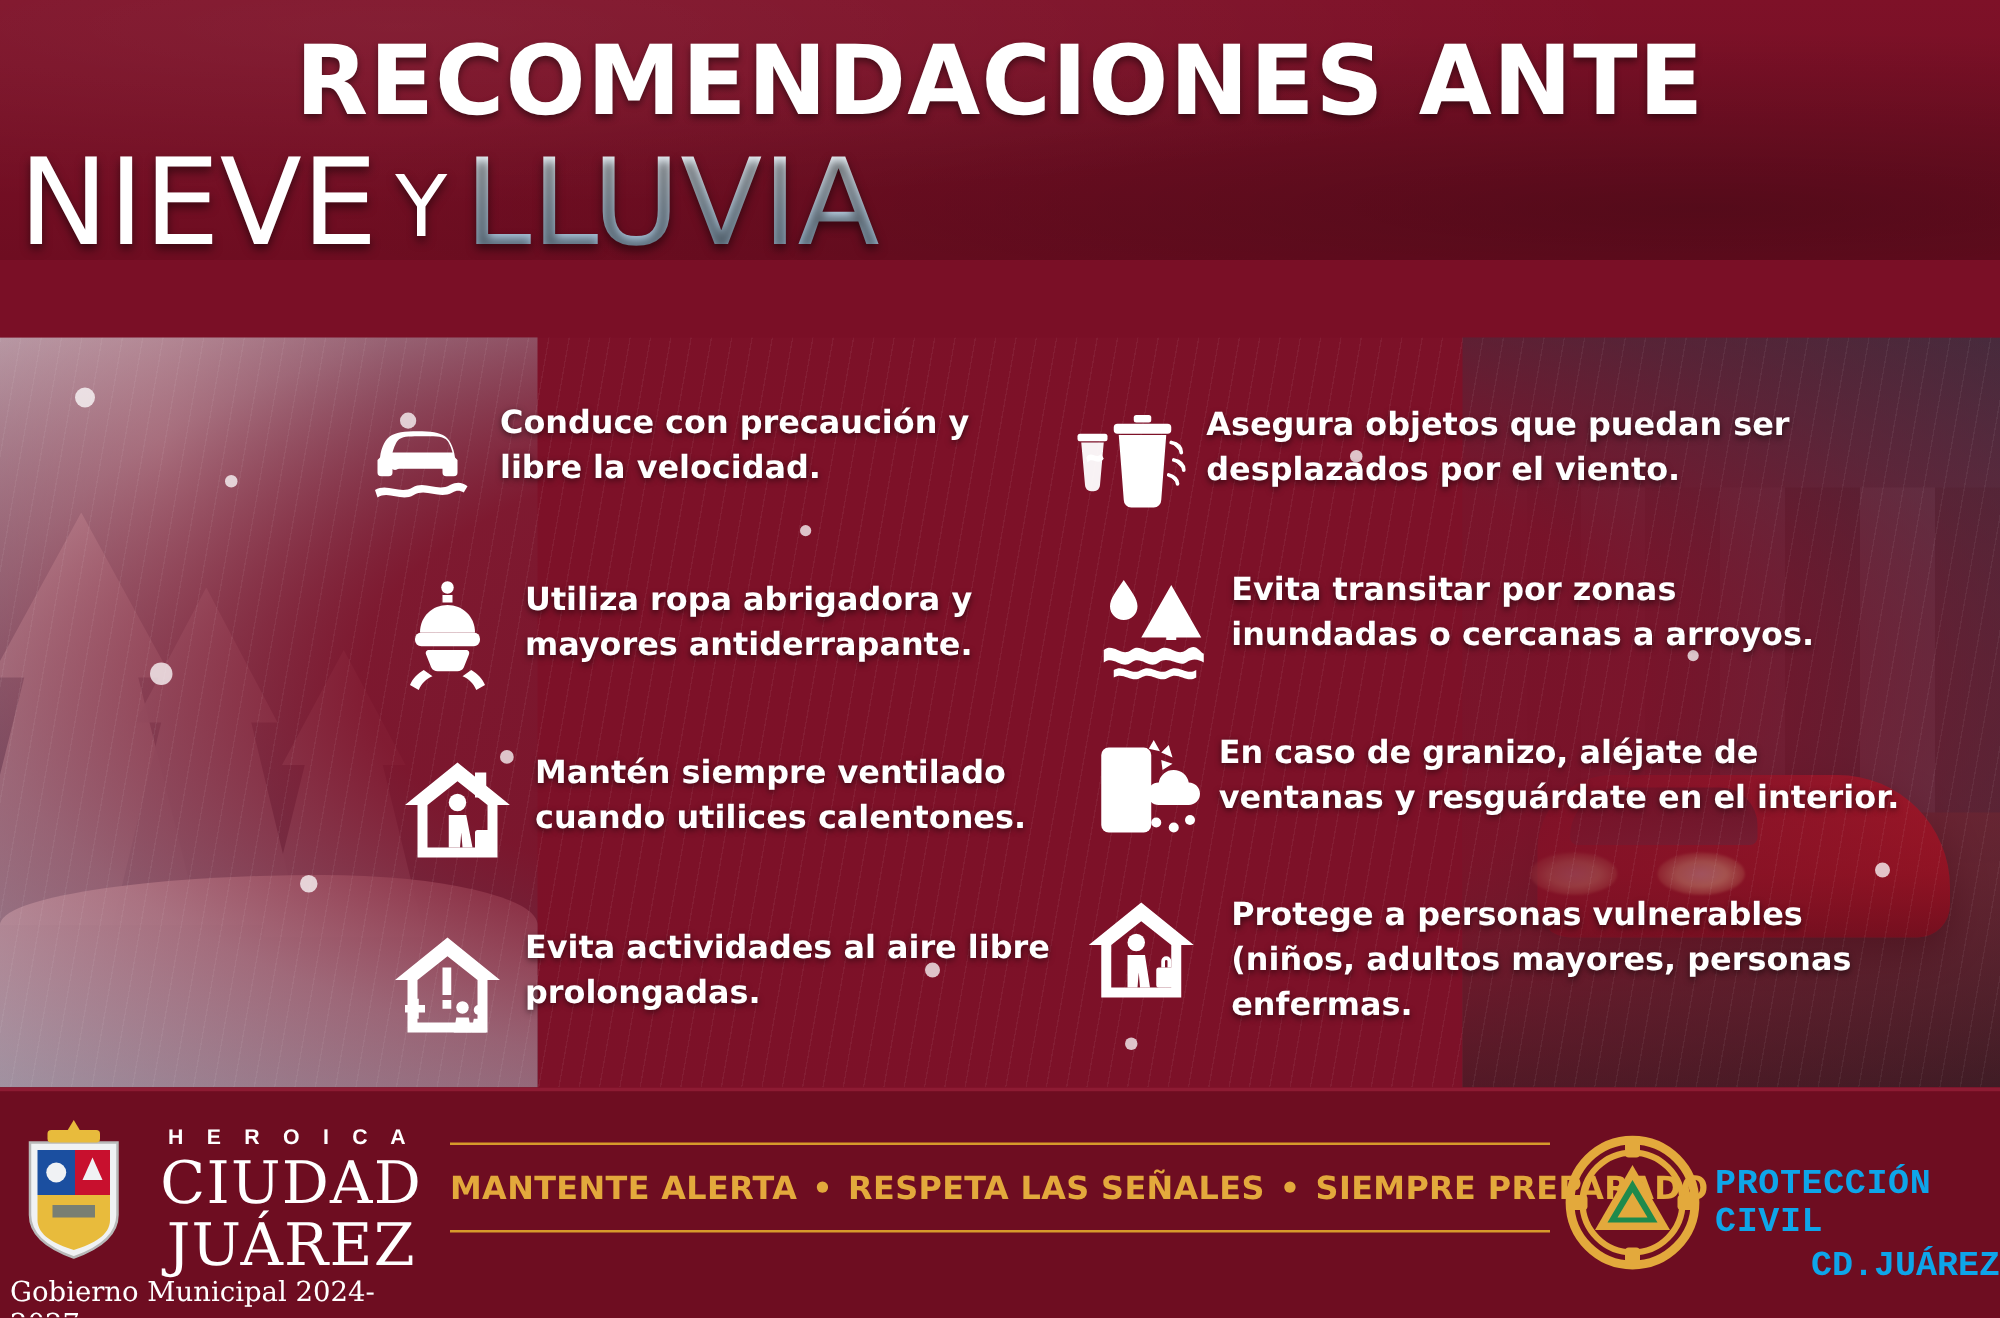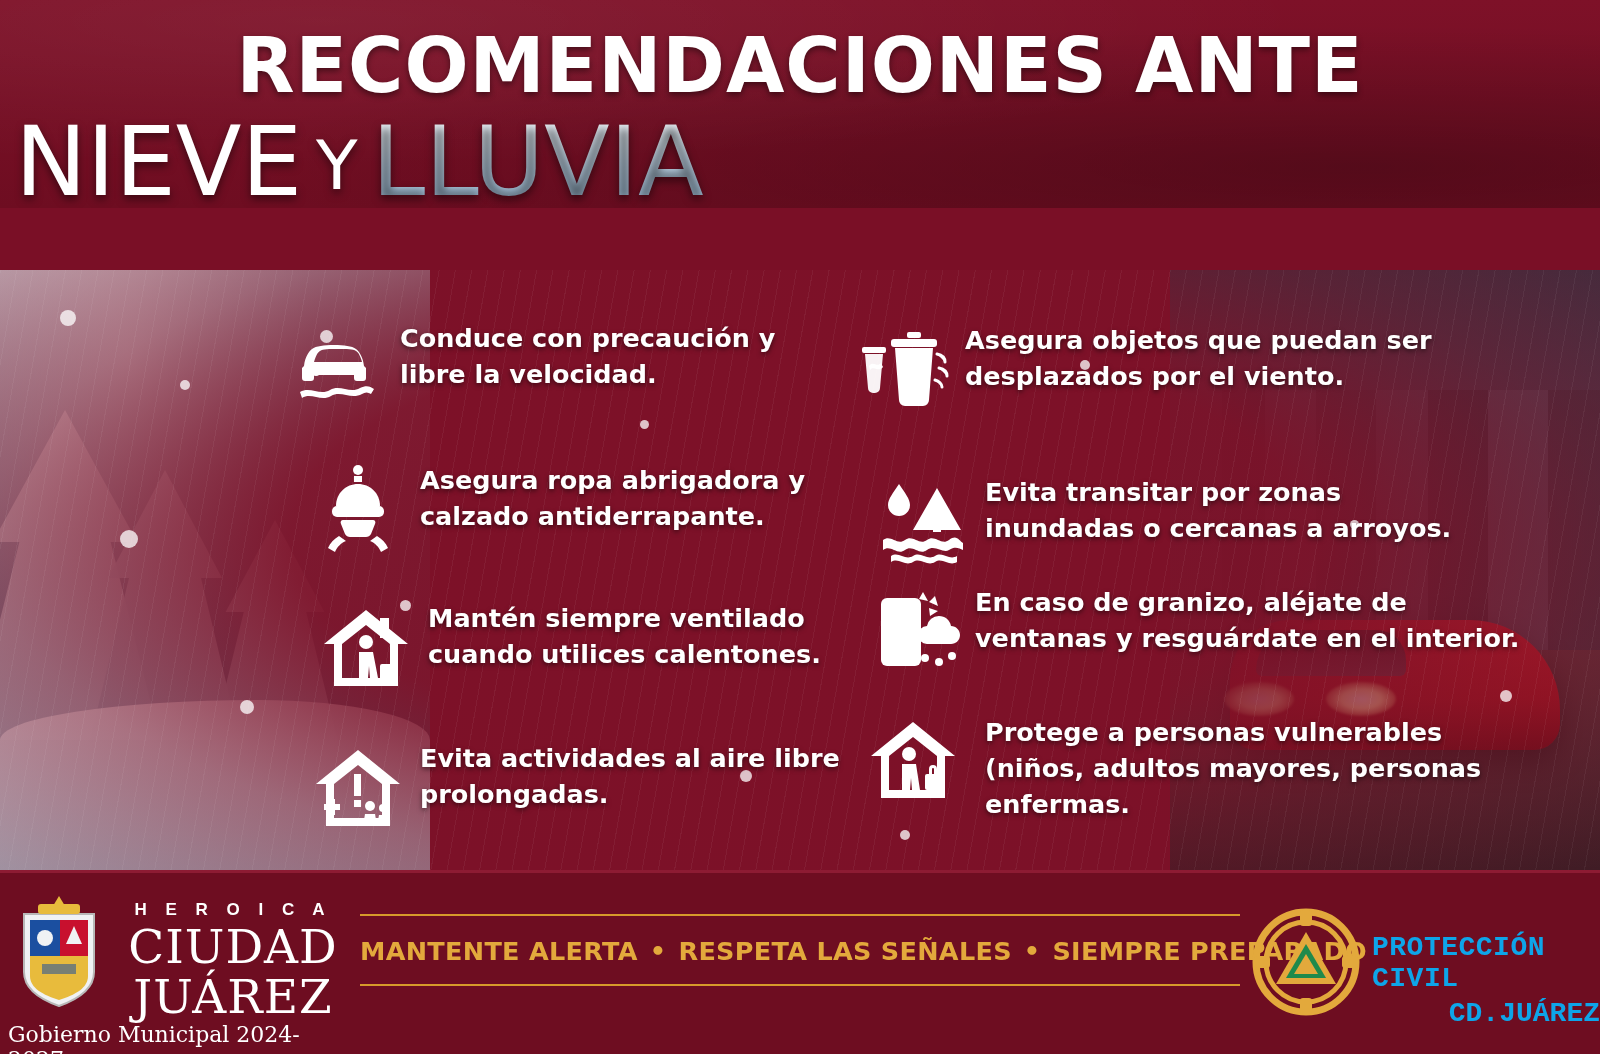--- a/index.html
+++ b/index.html
@@ -239,21 +239,21 @@
     line-height: 36px;
     text-shadow: 0 2px 5px rgba(0,0,0,0.55);
   }
   
   .tip.l1 { top: 50px; left: 0; width: 540px; }
   .tip.l2 { top: 192px; left: 20px; width: 530px; }
   .tip.l3 { top: 330px; left: 28px; width: 530px; }
   .tip.l4 { top: 470px; left: 20px; width: 540px; }
   
   .tip.r1 { top: 50px; left: 0; width: 600px; }
-  .tip.r2 { top: 182px; left: 20px; width: 600px; margin-top: 20px; }
+  .tip.r2 { top: 182px; left: 20px; width: 600px; }
   .tip.r3 { top: 312px; left: 10px; width: 660px; }
   .tip.r4 { top: 442px; left: 10px; width: 670px; gap: 24px; }
   .tip.r1 .txt, .tip.r2 .txt, .tip.r3 .txt, .tip.r4 .txt { margin-top: 2px; }
 
   
   svg.icon { display: block; width: 96px; height: 96px; }
   svg.icon * { fill: #ffffff; }
 
   
   .footer {
@@ -404,21 +404,21 @@
         <div class="ico">
           <svg class="icon" viewBox="0 0 96 96" aria-hidden="true">
             <circle cx="48" cy="8" r="5"></circle>
             <path d="M44 14h8v6h-8z"></path>
             <path d="M26 44c0-13 10-22 22-22s22 9 22 22z"></path>
             <rect x="22" y="44" width="52" height="11" rx="5"></rect>
             <path d="M33 58h30c2 0 3 2 2 4l-4 10c-1 2-3 3-5 3H40c-2 0-4-1-5-3l-4-10c-1-2 0-4 2-4z"></path>
             <path d="M29 74c-5 3-9 7-11 12l7 4c2-5 6-9 11-11zM67 74c5 3 9 7 11 12l-7 4c-2-5-6-9-11-11z"></path>
           </svg>
         </div>
-        <div class="txt">Asegura ropa abrigadora y calzado antiderrapante.</div>
+        <div class="txt">Utiliza ropa abrigadora y mayores antiderrapante.</div>
       </div>
 
       <div class="tip l3">
         <div class="ico">
           <svg class="icon" viewBox="0 0 96 96" aria-hidden="true">
             <path d="M48 10 6 44h10v42h64V44h10zM24 44 48 25l24 19v34H24z"></path>
             <rect x="62" y="18" width="9" height="20"></rect>
             <circle cx="48" cy="42" r="7"></circle>
             <path d="M41 52h14l5 26h-8l-1-12-1 12h-9z"></path>
             <rect x="62" y="64" width="16" height="16" rx="2"></rect>

